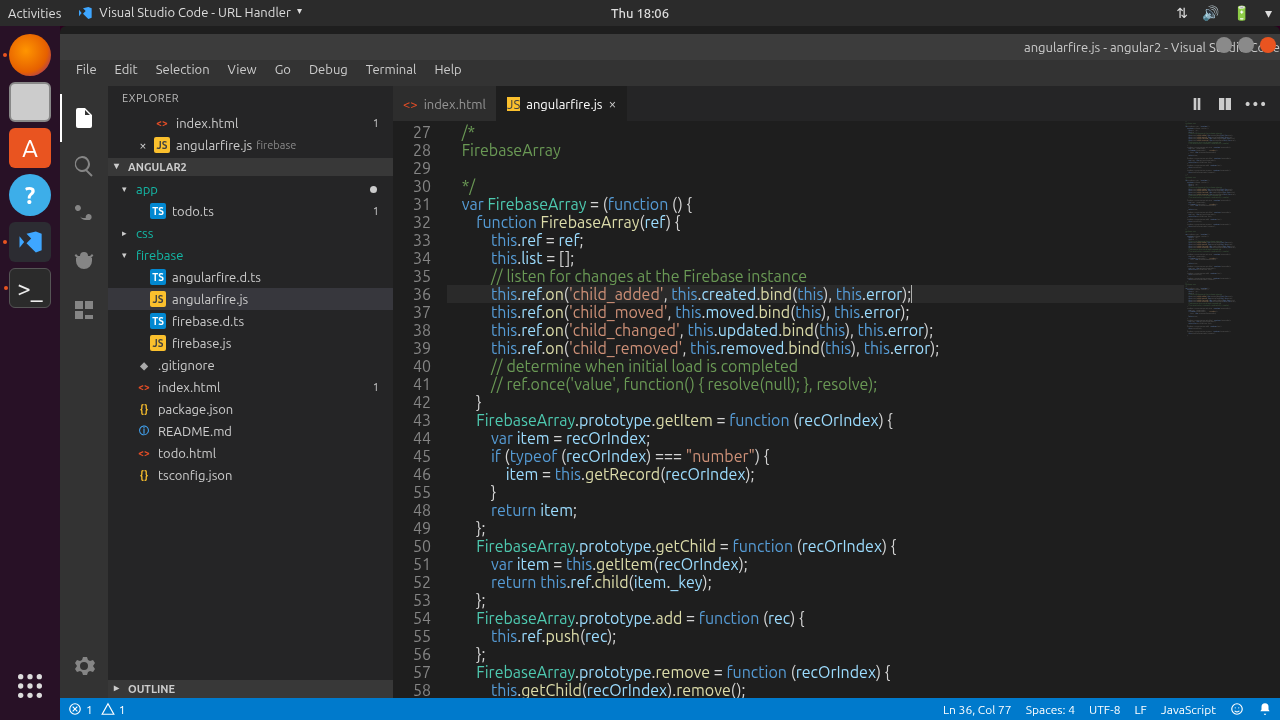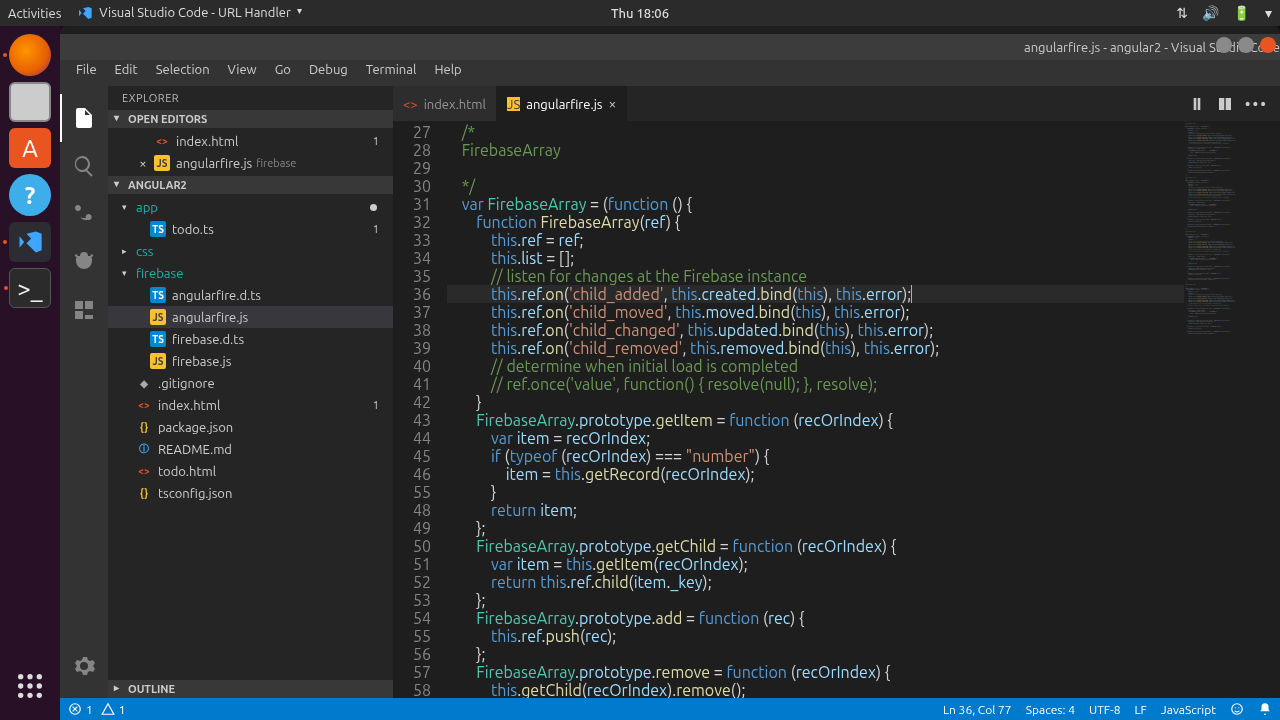--- a/index.html
+++ b/index.html
@@ -209,21 +209,20 @@
       </div>
       <div class="act-item act-settings">
         <svg viewBox="0 0 24 24">
             <path fill="currentColor" d="M12 8a4 4 0 100 8 4 4 0 000-8zm9 4l2 3-2 3-3-1a7 7 0 01-2 1l-1 3h-4l-1-3a7 7 0 01-2-1l-3 1-2-3 2-3-2-3 2-3 3 1a7 7 0 012-1l1-3h4l1 3a7 7 0 012 1l3-1 2 3-2 3z"></path>
           </svg>
       </div>
     </div>
 
     <div class="sidebar">
       <div class="sidebar-title">EXPLORER</div>
-      <div class="section-header open">OPEN EDITORS</div>
       <div class="tree" id="open-editors">
           <div class="tree-item depth1">
             <span class="close-x"></span>
             <span class="ext-icon ic-html">&lt;&gt;</span>
             <span>index.html</span>
             <span class="badge">1</span>
           </div>
           <div class="tree-item depth1">
             <span class="close-x">×</span>
             <span class="ext-icon ic-js">JS</span>

